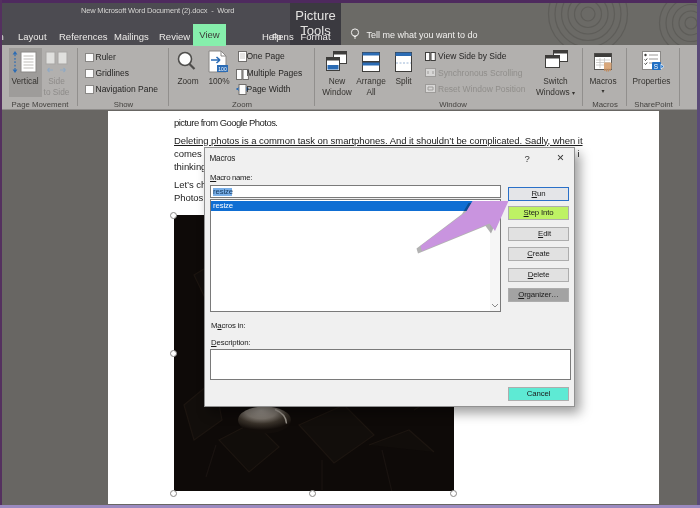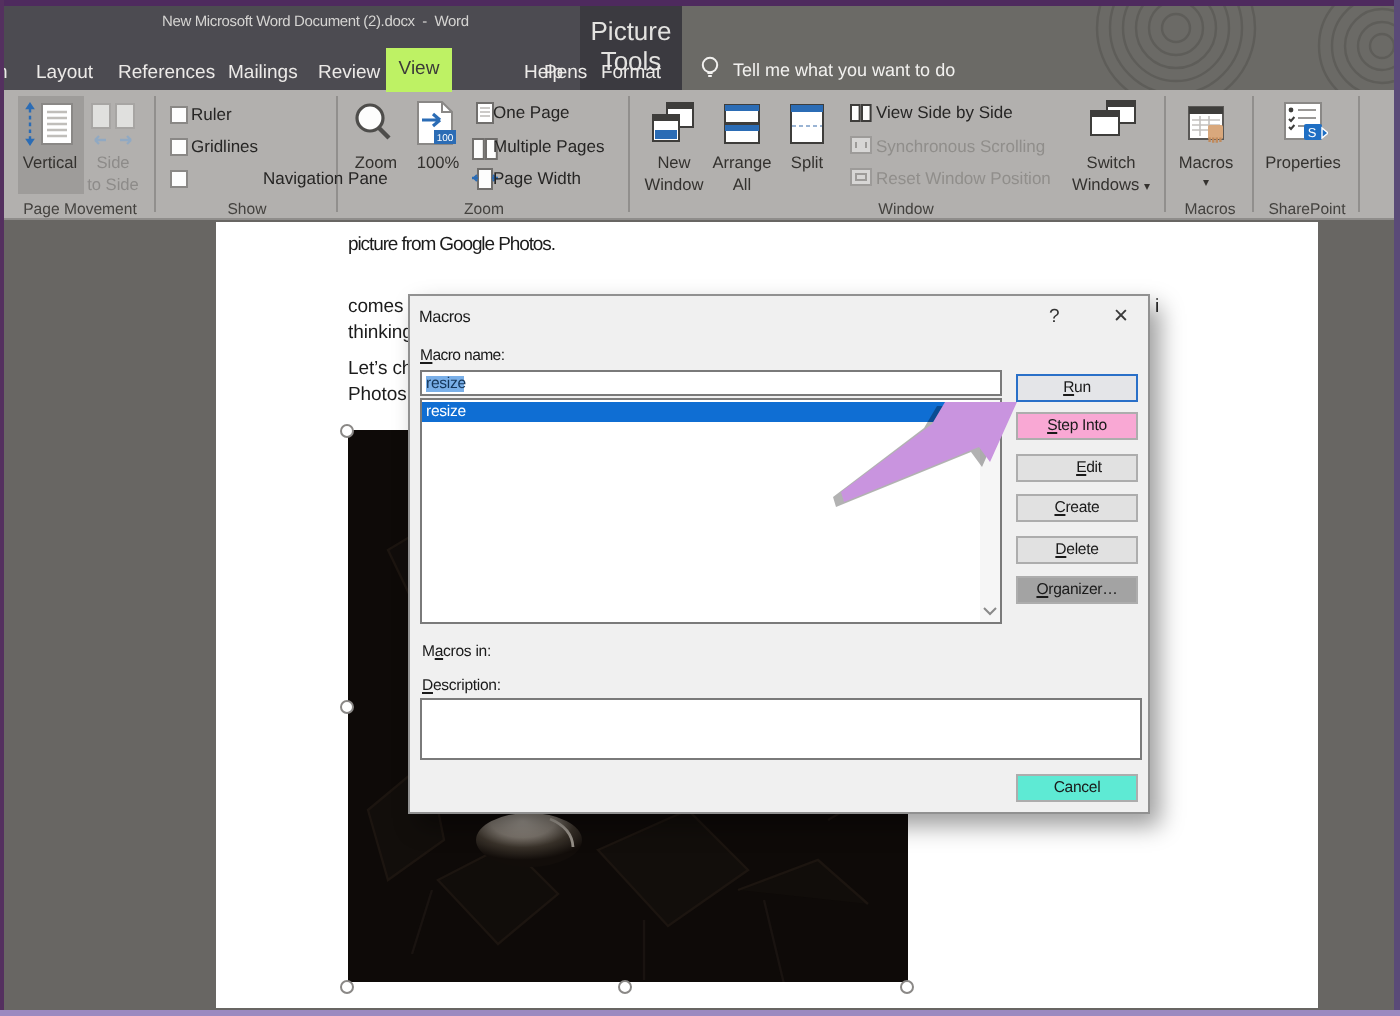--- a/index.html
+++ b/index.html
@@ -40,21 +40,21 @@
 <div class="abs" style="left:81px;top:6px;width:280px;color:#d5d4d2;font-size:7.5px;letter-spacing:-0.18px;z-index:5;">New Microsoft Word Document (2).docx &nbsp;-&nbsp; Word</div>
 
 <div class="abs" style="left:290px;top:8px;width:51px;text-align:center;color:#e3e2e0;font-size:13px;z-index:5;">Picture Tools</div>
 
 <div class="abs" style="left:0;top:24px;height:21px;z-index:6;color:#eceae8;font-size:9.5px;">
   <span class="abs" style="left:-1.5px;top:7px;">n</span>
   <span class="abs" style="left:18px;top:7px;">Layout</span>
   <span class="abs" style="left:59px;top:7px;">References</span>
   <span class="abs" style="left:114px;top:7px;">Mailings</span>
   <span class="abs" style="left:159px;top:7px;">Review</span>
-  <span class="abs" style="left:193px;top:0px;width:33px;height:22px;background:#bef264;color:#3c3b39;text-align:center;line-height:22px;">View</span>
+  <span class="abs" style="left:193px;top:0px;width:33px;height:22px;background:#86efac;color:#3c3b39;text-align:center;line-height:22px;">View</span>
   <span class="abs" style="left:233px;top:7px;padding-left:39px;">Pens</span>
   <span class="abs" style="left:262px;top:7px;">Help</span>
   <span class="abs" style="left:290px;top:7px;width:51px;text-align:center;">Format</span>
 </div>
 
 <div class="abs" style="left:349px;top:27px;z-index:6;color:#f2f1ef;font-size:9px;">
   <svg width="12" height="14" style="vertical-align:-3px">
       <g fill="none" stroke="#f2f1ef" stroke-width="1">
         <circle cx="6" cy="5.5" r="3.6"></circle>
         <path d="M4.7 9.5h2.6M5.1 11h1.8"></path>
@@ -101,21 +101,21 @@
         </g>
     </g>
   </svg>
   <div class="abs" style="left:40px;top:31px;width:29px;text-align:center;font-size:8.3px;color:#8d8b89;line-height:1.35;">Side<br>to Side</div>
 
   <div class="abs" style="left:83px;top:8px;width:9px;height:9px;background:#fdfdfd;border:1px solid #8a8886;"></div>
   <div class="abs" style="left:93.5px;top:7px;font-size:8.5px;color:#262524;">Ruler</div>
   <div class="abs" style="left:83px;top:24px;width:9px;height:9px;background:#fdfdfd;border:1px solid #8a8886;"></div>
   <div class="abs" style="left:93.5px;top:23px;font-size:8.5px;color:#262524;">Gridlines</div>
   <div class="abs" style="left:83px;top:40px;width:9px;height:9px;background:#fdfdfd;border:1px solid #8a8886;"></div>
-  <div class="abs" style="left:93.5px;top:39px;font-size:8.5px;color:#262524;margin-left:36px;">Navigation Pane</div>
+  <div class="abs" style="left:93.5px;top:39px;font-size:8.5px;color:#262524;">Navigation Pane</div>
 
   <svg class="abs" style="left:174px;top:6px" width="22" height="21">
     <circle cx="9" cy="8" r="6.5" fill="#fdfdfd" stroke="#4e4d4b" stroke-width="1.6"></circle>
     <path d="M13.5 13l5 5" stroke="#4e4d4b" stroke-width="2.2"></path>
   </svg>
   <div class="abs" style="left:165px;top:31px;width:42px;text-align:center;font-size:8.3px;color:#34322f;">Zoom</div>
   <svg class="abs" style="left:206px;top:5px" width="22" height="24">
     <path d="M1 1h12l5 5v16h-17z" fill="#fff" stroke="#8a8886"></path>
     <path d="M13 1v5h5" fill="none" stroke="#8a8886"></path>
     <path d="M3 10h9m0 0l-3.5-3m3.5 3l-3.5 3" stroke="#2b6cb5" stroke-width="1.6" fill="none"></path>
@@ -214,20 +214,21 @@
     <path d="M19 13l3 2.5-3 2.5z" fill="#1f6fc4" stroke="#fff" stroke-width="0.7"></path>
   </svg>
   <div class="abs" style="left:623px;top:31px;width:53px;text-align:center;font-size:8.3px;color:#34322f;">Properties</div>
 </div>
 
 <div class="abs" style="left:2px;top:111px;width:695px;height:394px;background:#686663;overflow:hidden;">
 
   <div class="abs" style="left:106px;top:0;width:551px;height:393px;background:#ffffff;overflow:hidden;">
 
     <div class="abs" style="left:66px;top:6px;font-size:9.5px;letter-spacing:-0.55px;color:#1c1c1c;white-space:nowrap;">picture from Google Photos.</div>
+    <div class="abs" style="left:66px;top:23.5px;font-size:9.5px;letter-spacing:-0.05px;color:#1c1c1c;white-space:nowrap;"><span style="text-decoration:underline;">Deleting photos is a common task on smartphones. And it shouldn’t be complicated. Sadly, when it</span></div>
     <div class="abs" style="left:66px;top:37px;font-size:9.5px;letter-spacing:-0.05px;color:#1c1c1c;white-space:nowrap;">comes to deleting multiple photos from Google Photos, things are not as simple as you expected i</div>
     <div class="abs" style="left:66px;top:49.5px;font-size:9.5px;letter-spacing:-0.05px;color:#1c1c1c;white-space:nowrap;">thinking about it right now, and that is why we need a quick macro to help us out here.</div>
     <div class="abs" style="left:66px;top:67.5px;font-size:9.5px;letter-spacing:-0.05px;color:#1c1c1c;white-space:nowrap;">Let’s check how you can resize multiple photos at once using the macro option in Google</div>
     <div class="abs" style="left:66px;top:81px;font-size:9.5px;letter-spacing:-0.05px;color:#1c1c1c;white-space:nowrap;">Photos on the desktop version of the app.</div>
 
     <div class="abs" style="left:65.5px;top:103.5px;width:280px;height:276.5px;background:#0f0b09;overflow:hidden;">
       <svg width="280" height="277">
         <rect width="280" height="277" fill="#0e0a08"></rect>
         <g stroke="#1c1510" stroke-width="1.2" fill="none">
           <path d="M10 190l30-25 8 40-28 20z" fill="#120e0b"></path>
@@ -282,21 +283,21 @@
         </svg>
     </div>
   </div>
 
   <div class="abs" style="left:6px;top:173px;">M<span style="text-decoration:underline">a</span>cros in:</div>
 
   <div class="abs" style="left:6px;top:189.5px;"><span style="text-decoration:underline">D</span>escription:</div>
   <div class="abs" style="left:5px;top:200.5px;width:361px;height:31px;background:#fff;border:1px solid #7a7a7a;"></div>
 
   <div class="abs" style="left:303px;top:39px;width:61px;height:14px;background:#e4e5e8;border:1px solid #2a70c8;text-align:center;line-height:12px;"><span style="text-decoration:underline">R</span>un</div>
-  <div class="abs" style="left:303px;top:58px;width:61px;height:14px;background:#f9a8d4;border:1px solid #adadad;text-align:center;line-height:12px;"><span style="text-decoration:underline">S</span>tep Into</div>
+  <div class="abs" style="left:303px;top:58px;width:61px;height:14px;background:#bef264;border:1px solid #adadad;text-align:center;line-height:12px;"><span style="text-decoration:underline">S</span>tep Into</div>
   <div class="abs" style="left:303px;top:78.5px;width:61px;height:14px;background:#e1e1e1;border:1px solid #adadad;text-align:center;line-height:12px;padding-left:12px;"><span style="text-decoration:underline">E</span>dit</div>
   <div class="abs" style="left:303px;top:99px;width:61px;height:14px;background:#e1e1e1;border:1px solid #adadad;text-align:center;line-height:12px;"><span style="text-decoration:underline">C</span>reate</div>
   <div class="abs" style="left:303px;top:119.5px;width:61px;height:14px;background:#e1e1e1;border:1px solid #adadad;text-align:center;line-height:12px;"><span style="text-decoration:underline">D</span>elete</div>
   <div class="abs" style="left:303px;top:140px;width:61px;height:14px;background:#a3a3a3;border:1px solid #adadad;text-align:center;line-height:12px;"><span style="text-decoration:underline">O</span>rganizer…</div>
   <div class="abs" style="left:303px;top:239px;width:61px;height:14px;background:#5eead4;border:1px solid #adadad;text-align:center;line-height:12px;">Cancel</div>
 </div>
 
 <svg class="abs" style="left:400px;top:185px;z-index:40;" width="130" height="80">
 
   <polygon points="104.5,18 68.5,18 62,29 16.5,63.5 18,68.5 85.5,41 91,48.5" fill="#000" opacity="0.3"></polygon>

